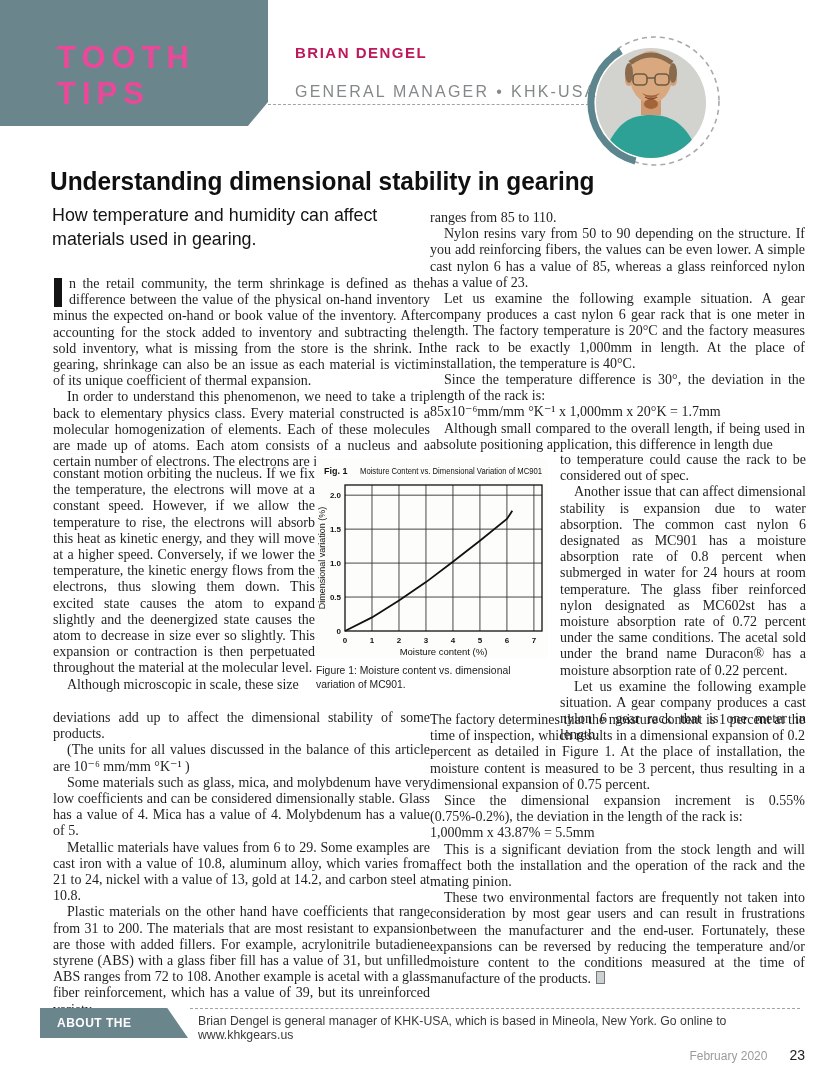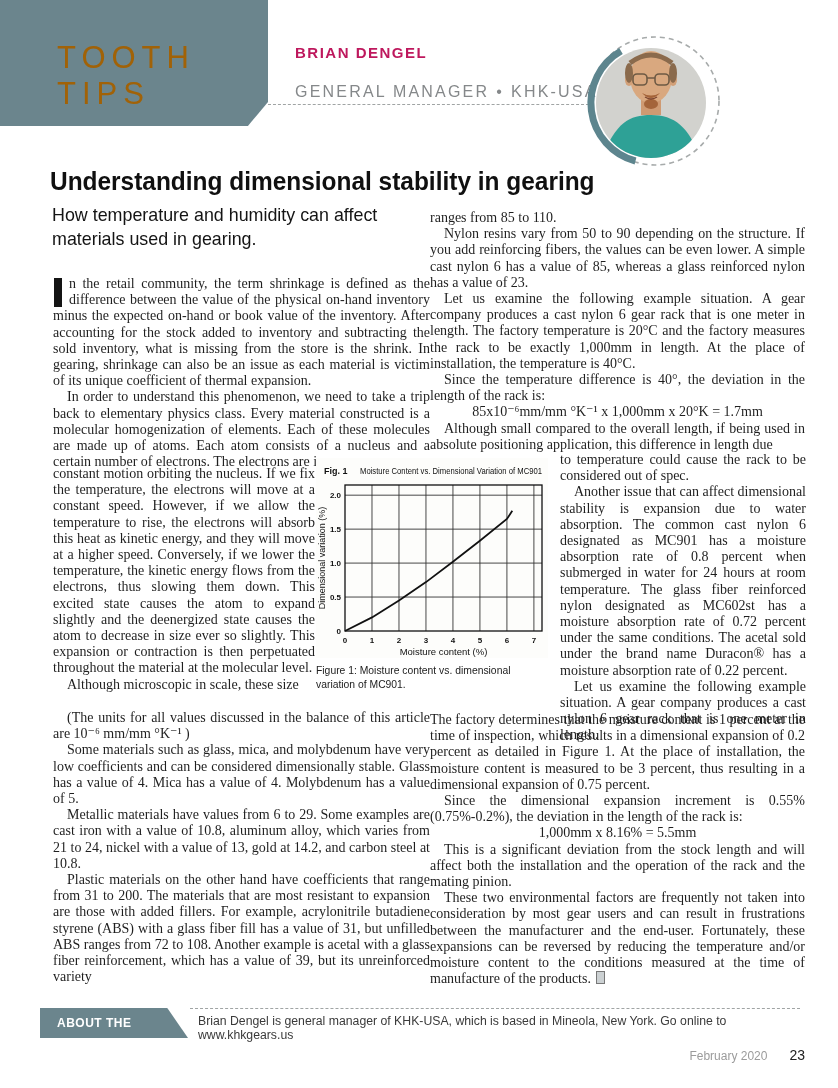--- a/index.html
+++ b/index.html
@@ -2,41 +2,41 @@
 <html><head>
 <meta charset="utf-8">
 <style>
   html,body{margin:0;padding:0;background:#e8e8e8;}
   .page{position:relative;width:838px;height:1088px;background:#ffffff;margin:0 auto;overflow:hidden;
         font-family:"Liberation Serif","DejaVu Serif",serif;color:#1f1f1f;}
 
   
   .banner{position:absolute;left:0;top:0;width:268px;height:126px;background:#6b858d;
           clip-path:polygon(0 0,100% 0,100% 81%,92.5% 100%,0 100%);}
-  .brand{position:absolute;left:57px;top:40px;color:#a16207;font-family:"Liberation Sans",sans-serif;
-         font-weight:normal;font-size:31px;line-height:36px;letter-spacing:6px;}
+  .brand{position:absolute;left:57px;top:40px;color:#ec4899;font-family:"Liberation Sans",sans-serif;
+         font-weight:bold;font-size:31px;line-height:36px;letter-spacing:6px;}
   .byline-name{position:absolute;left:295px;top:44px;font-family:"Liberation Sans",sans-serif;
          font-weight:bold;font-size:15px;letter-spacing:1.5px;color:#be185d;}
   .byline-role{position:absolute;left:295px;top:83px;font-family:"Liberation Sans",sans-serif;
          font-size:16px;letter-spacing:2.2px;color:#85888a;}
   .byline-role .sep{margin:0 7px;color:#85888a;}
   .header-dash{position:absolute;left:268px;top:104px;width:321px;border-top:1.5px dashed #a0a4a4;}
   .photo-wrap{position:absolute;left:583px;top:33px;width:140px;height:140px;}
 
   
   .title{position:absolute;left:50px;top:166px;font-family:"Liberation Sans",sans-serif;
          font-weight:bold;font-size:26px;color:#101010;transform:scaleX(0.94);transform-origin:0 0;white-space:nowrap;}
   .subtitle{position:absolute;left:52px;top:203px;width:372px;font-family:"Liberation Sans",sans-serif;
          font-size:19px;line-height:23.5px;color:#141414;transform:scaleX(0.94);transform-origin:0 0;}
 
   
   .tblock{position:absolute;font-size:14px;line-height:16.2px;text-align:justify;}
   .tblock p.para{margin:0;}
   .tblock p.indent{text-indent:14px;}
-  .tblock p.formula{text-align:center;text-indent:0;}
+  .tblock p.formula{text-indent:0;}
   .dropcap{float:left;width:8px;height:29px;background:#141414;margin:2px 7px 0 1px;}
   .endmark{display:inline-block;width:7px;height:11px;background:#ccd1d3;border:1px solid #777;
            vertical-align:-1px;margin-left:5px;}
   .block-left-a{left:53px;top:276px;width:377px;}
   .block-left-b{left:53px;top:466px;width:262px;}
   .block-left-c{left:53px;top:710px;width:377px;}
   .block-right-a{left:430px;top:210px;width:375px;}
   .block-right-b{left:560px;top:452px;width:246px;}
   .block-right-c{left:430px;top:712px;width:375px;font-family:Liberation Serif, serif;}
 
@@ -107,42 +107,43 @@
 
   <div class="tblock block-left-a">
       <p class="para"><span class="dropcap"></span>n the retail community, the term shrinkage is defined as the difference between the value of the physical on-hand inventory minus the expected on-hand or book value of the inventory. After accounting for the stock added to inventory and subtracting the sold inventory, what is missing from the store is the shrink. In gearing, shrinkage can also be an issue as each material is victim of its unique coefficient of thermal expansion.</p>
       <p class="para indent">In order to understand this phenomenon, we need to take a trip back to elementary physics class. Every material constructed is a molecular homogenization of elements. Each of these molecules are made up of atoms. Each atom consists of a nucleus and a certain number of electrons. The electrons are in</p>
     </div>
   <div class="tblock block-left-b">
       <p class="para">constant motion orbiting the nucleus. If we fix the temperature, the electrons will move at a constant speed. However, if we allow the temperature to rise, the electrons will absorb this heat as kinetic energy, and they will move at a higher speed. Conversely, if we lower the temperature, the kinetic energy flows from the electrons, thus slowing them down. This excited state causes the atom to expand slightly and the deenergized state causes the atom to decrease in size ever so slightly. This expansion or contraction is then perpetuated throughout the material at the molecular level.</p>
       <p class="para indent">Although microscopic in scale, these size</p>
     </div>
   <div class="tblock block-left-c">
+      <p class="para">deviations add up to affect the dimensional stability of some products.</p>
       <p class="para indent">(The units for all values discussed in the balance of this article are 10⁻⁶ mm/mm °K⁻¹ )</p>
       <p class="para indent">Some materials such as glass, mica, and molybdenum have very low coefficients and can be considered dimensionally stable. Glass has a value of 4. Mica has a value of 4. Molybdenum has a value of 5.</p>
       <p class="para indent">Metallic materials have values from 6 to 29. Some examples are cast iron with a value of 10.8, aluminum alloy, which varies from 21 to 24, nickel with a value of 13, gold at 14.2, and carbon steel at 10.8.</p>
       <p class="para indent">Plastic materials on the other hand have coefficients that range from 31 to 200. The materials that are most resistant to expansion are those with added fillers. For example, acrylonitrile butadiene styrene (ABS) with a glass fiber fill has a value of 31, but unfilled ABS ranges from 72 to 108. Another example is acetal with a glass fiber reinforcement, which has a value of 39, but its unreinforced variety</p>
     </div>
   <div class="tblock block-right-a">
       <p class="para">ranges from 85 to 110.</p>
       <p class="para indent">Nylon resins vary from 50 to 90 depending on the structure. If you add reinforcing fibers, the values can be even lower. A simple cast nylon 6 has a value of 85, whereas a glass reinforced nylon has a value of 23.</p>
       <p class="para indent">Let us examine the following example situation. A gear company produces a cast nylon 6 gear rack that is one meter in length. The factory temperature is 20°C and the factory measures the rack to be exactly 1,000mm in length. At the place of installation, the temperature is 40°C.</p>
-      <p class="para indent">Since the temperature difference is 40°, the deviation in the length of the rack is:</p>
+      <p class="para indent">Since the temperature difference is 30°, the deviation in the length of the rack is:</p>
       <p class="para formula">85x10⁻⁶mm/mm °K⁻¹ x 1,000mm x 20°K = 1.7mm</p>
       <p class="para indent">Although small compared to the overall length, if being used in absolute positioning application, this difference in length due</p>
     </div>
   <div class="tblock block-right-b">
       <p class="para">to temperature could cause the rack to be considered out of spec.</p>
       <p class="para indent">Another issue that can affect dimensional stability is expansion due to water absorption. The common cast nylon 6 designated as MC901 has a moisture absorption rate of 0.8 percent when submerged in water for 24 hours at room temperature. The glass fiber reinforced nylon designated as MC602st has a moisture absorption rate of 0.72 percent under the same conditions. The acetal sold under the brand name Duracon® has a moisture absorption rate of 0.22 percent.</p>
       <p class="para indent">Let us examine the following example situation. A gear company produces a cast nylon 6 gear rack that is one meter in length.</p>
     </div>
   <div class="tblock block-right-c">
       <p class="para">The factory determines that the moisture content is 1 percent at the time of inspection, which results in a dimensional expansion of 0.2 percent as detailed in Figure 1. At the place of installation, the moisture content is measured to be 3 percent, thus resulting in a dimensional expansion of 0.75 percent.</p>
       <p class="para indent">Since the dimensional expansion increment is 0.55% (0.75%-0.2%), the deviation in the length of the rack is:</p>
-      <p class="para formula">1,000mm x 8.16% = 5.5mm</p>
+      <p class="para formula">1,000mm x 43.87% = 5.5mm</p>
       <p class="para indent">This is a significant deviation from the stock length and will affect both the installation and the operation of the rack and the mating pinion.</p>
       <p class="para indent">These two environmental factors are frequently not taken into consideration by most gear users and can result in frustrations between the manufacturer and the end-user. Fortunately, these expansions can be reversed by reducing the temperature and/or moisture content to the conditions measured at the time of manufacture of the products.<span class="endmark"></span></p>
     </div>
 
   <div class="figure">
     <svg id="fig1" width="232" height="200" viewBox="0 0 232 200">
         <line x1="55.986301369863014" y1="27" x2="55.986301369863014" y2="173" stroke="#333" stroke-width="0.9"></line>
         <line x1="82.97260273972603" y1="27" x2="82.97260273972603" y2="173" stroke="#333" stroke-width="0.9"></line>
         <line x1="109.95890410958904" y1="27" x2="109.95890410958904" y2="173" stroke="#333" stroke-width="0.9"></line>
         <line x1="136.94520547945206" y1="27" x2="136.94520547945206" y2="173" stroke="#333" stroke-width="0.9"></line>

